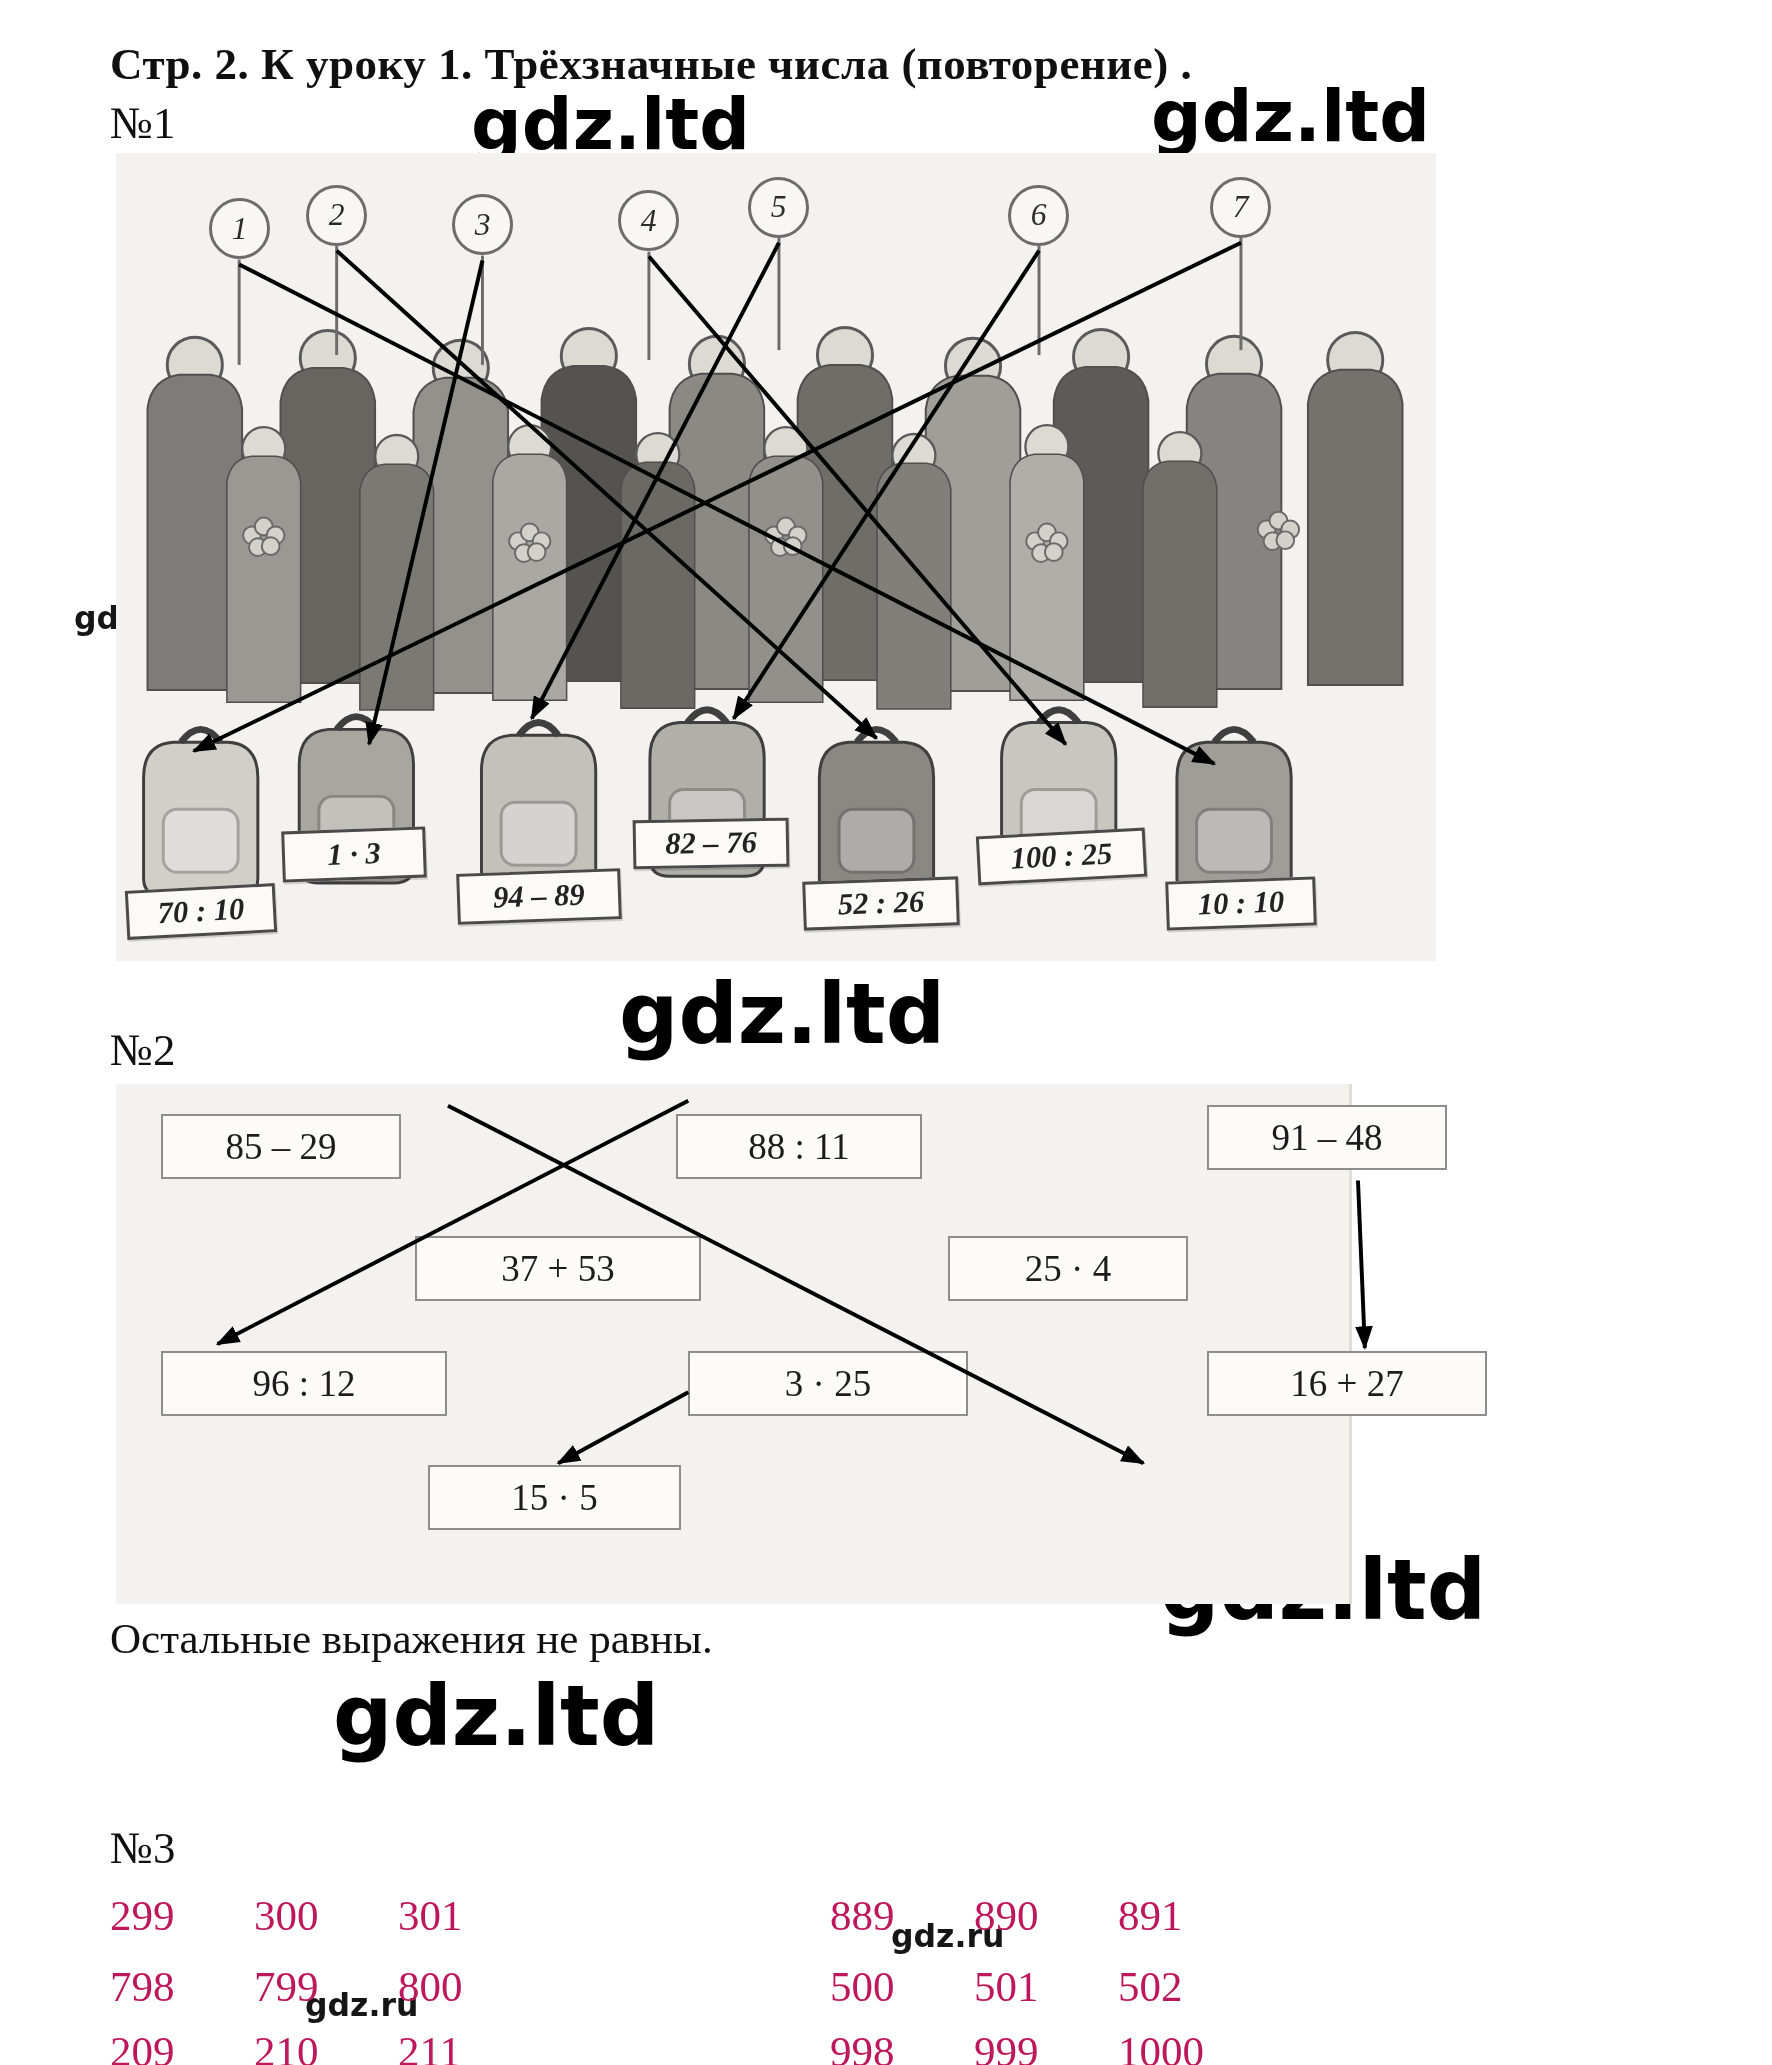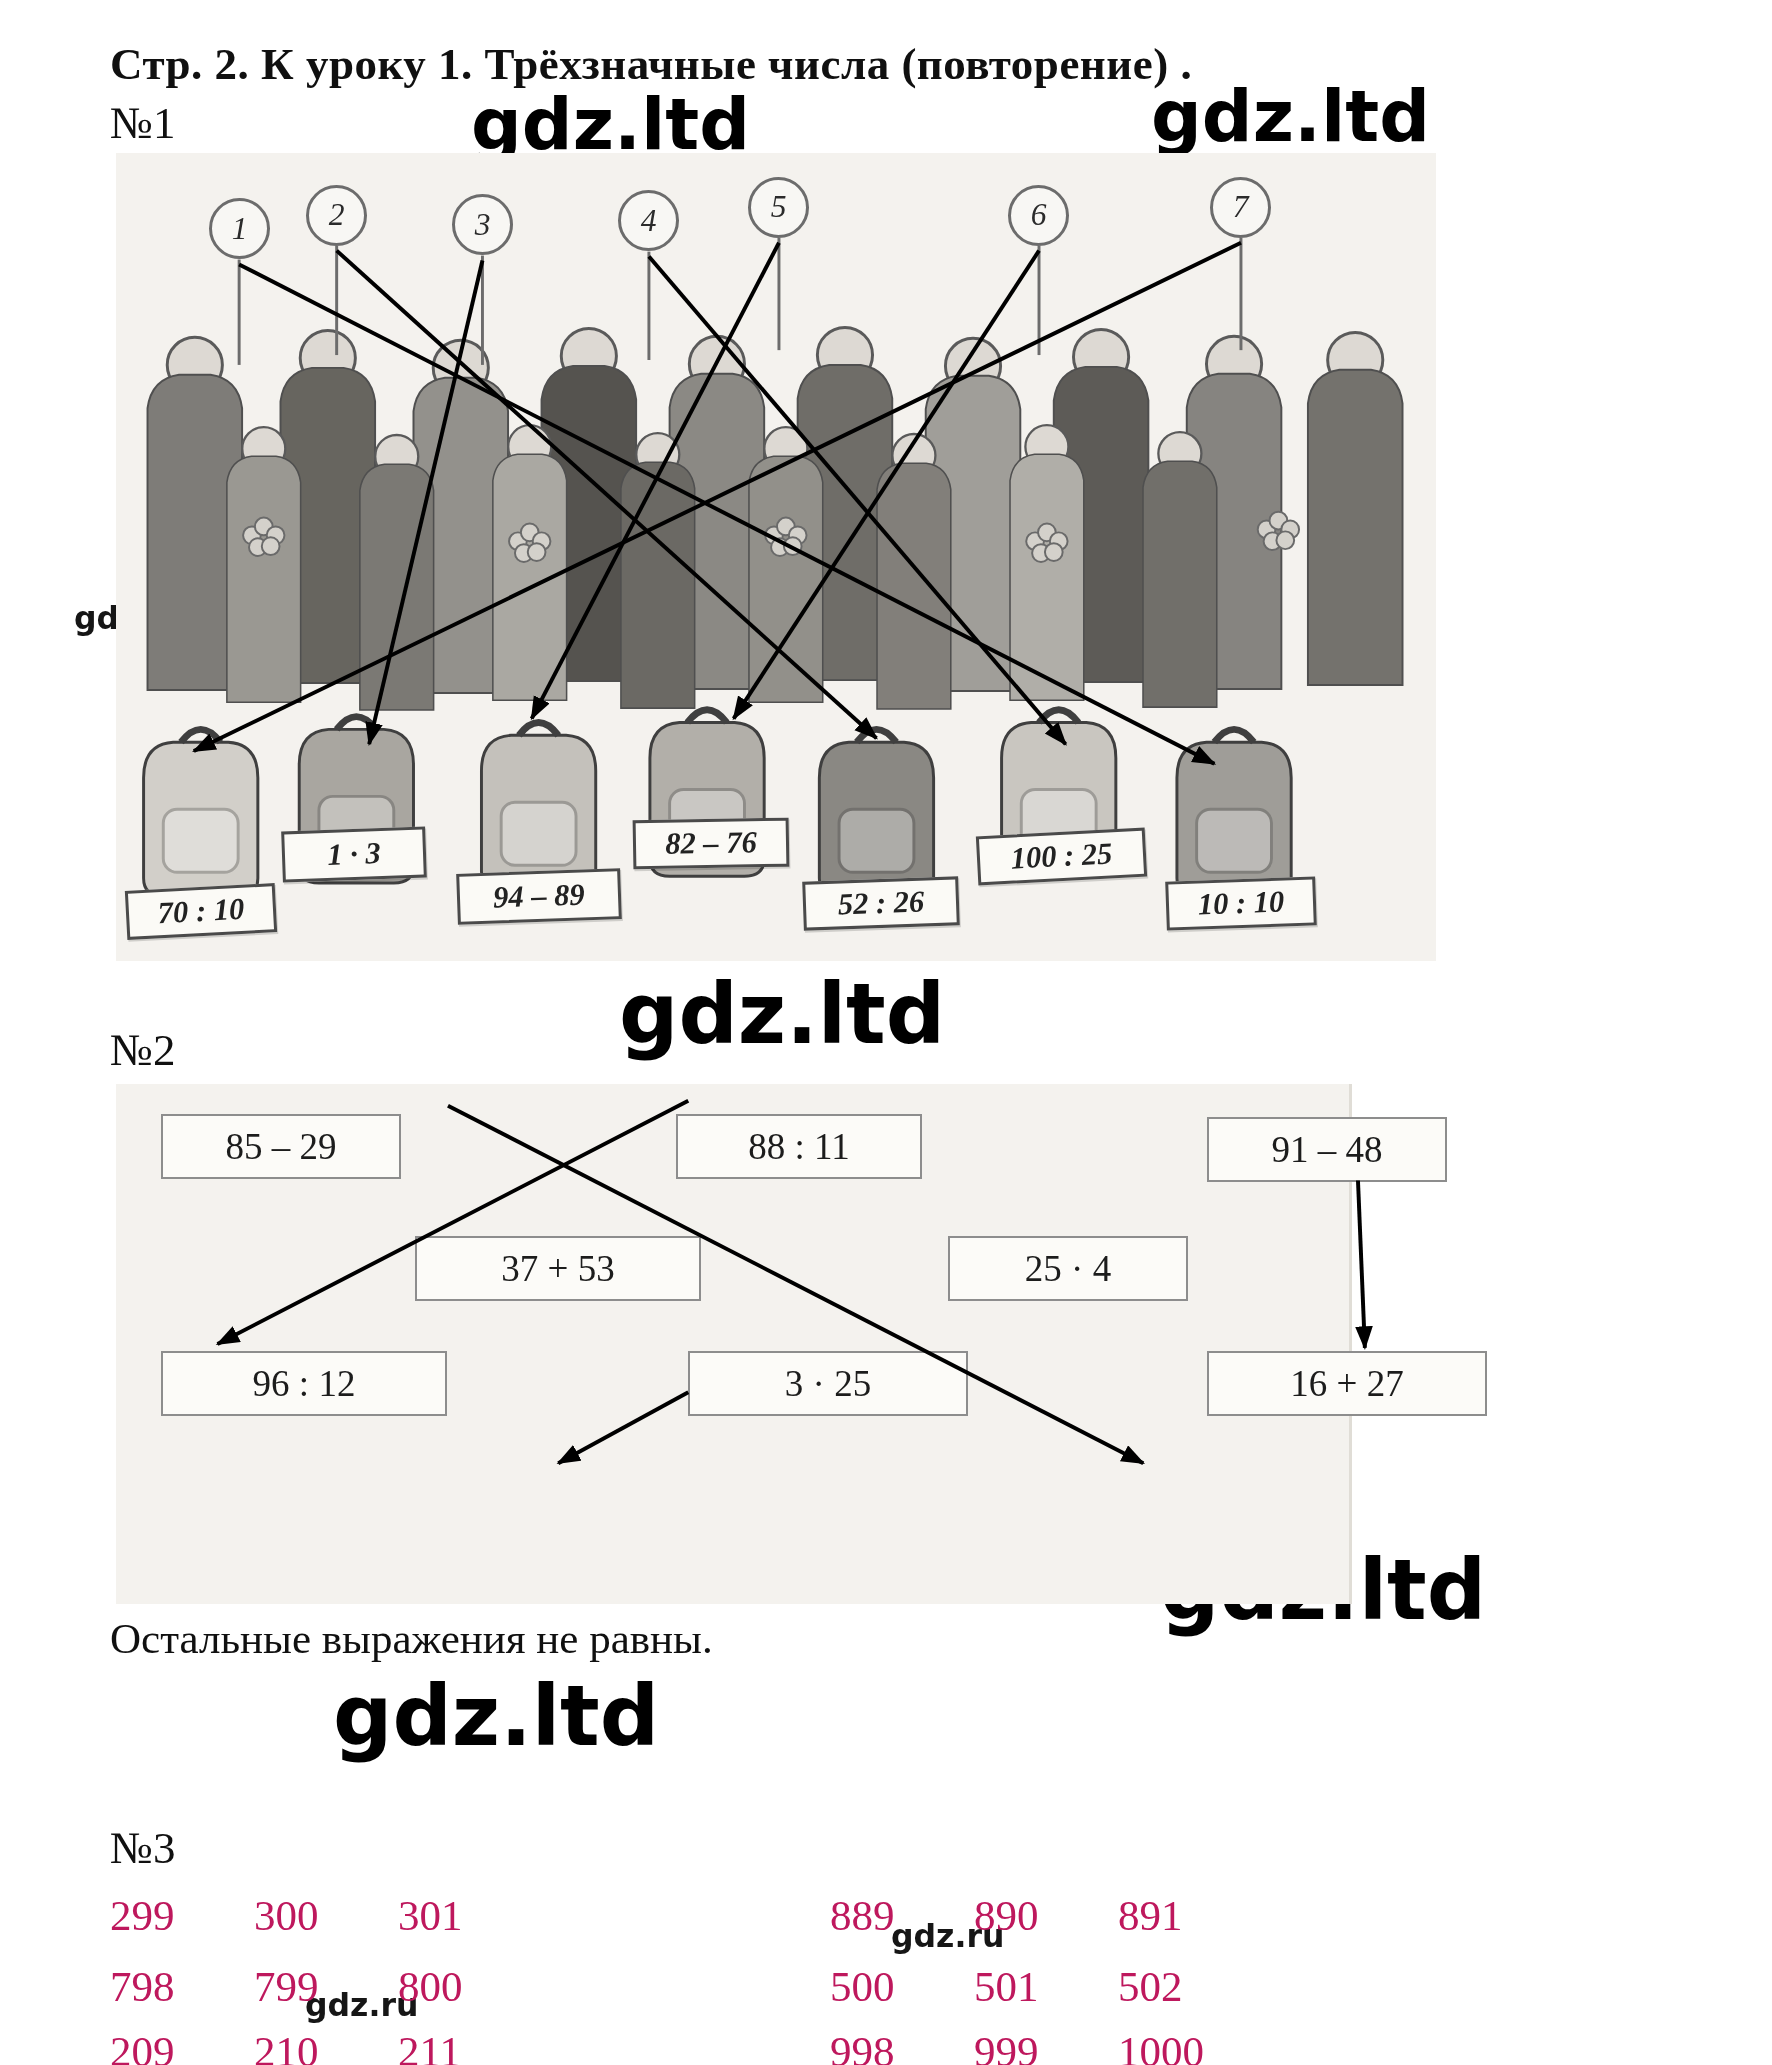--- a/index.html
+++ b/index.html
@@ -167,26 +167,27 @@
   <div class="plaque" style="left:687px;  top:726px; width:156px; height:49px; transform:rotate(-2deg);">52 : 26</div>
   <div class="plaque" style="left:861px;  top:679px; width:169px; height:49px; transform:rotate(-3deg);">100 : 25</div>
   <div class="plaque" style="left:1050px; top:726px; width:150px; height:49px; transform:rotate(-2deg);">10 : 10</div>
 </div>
 
 <div class="abs task-label" id="t2label">№2</div>
 
 <div class="abs scan" id="scan2">
   <div class="box" style="left:45px;   top:29.6px;  width:240px; height:65px;">85 – 29</div>
   <div class="box" style="left:560px;  top:29.6px;  width:246px; height:65px;">88 : 11</div>
-  <div class="box" style="left:1091px; top:33px;  width:240px; height:65px;text-align:center;">91 – 48</div>
+  <div class="box" style="left:1091px; top:21px;  width:240px; height:65px;text-align:center;">91 – 48</div>
   <div class="box" style="left:299px;  top:152px; width:286px; height:65px;">37 + 53</div>
   <div class="box" style="left:832px;  top:152px; width:240px; height:65px;">25 · 4</div>
   <div class="box" style="left:45px;   top:267px; width:286px; height:65px;">96 : 12</div>
   <div class="box" style="left:572px;  top:267px; width:280px; height:65px;">3 · 25</div>
   <div class="box" style="left:1091px; top:267px; width:280px; height:65px;">16 + 27</div>
+  <div class="box" style="left:312px;  top:381px; width:253px; height:65px;">15 · 5</div>
 
   <svg class="illu" width="1441" height="520" viewBox="0 0 1463 528" style="pointer-events:none;">
     <defs>
       <marker id="ah2" markerUnits="userSpaceOnUse" markerWidth="26" markerHeight="20" refX="22" refY="9" orient="auto">
         <path d="M0,0 L24,9 L0,18 Z" fill="#000"></path>
       </marker>
     </defs>
     <g stroke="#000" stroke-width="4">
       <line x1="337" y1="22" x2="1043" y2="385" marker-end="url(#ah2)"></line>
       <line x1="581" y1="17" x2="103" y2="264" marker-end="url(#ah2)"></line>

